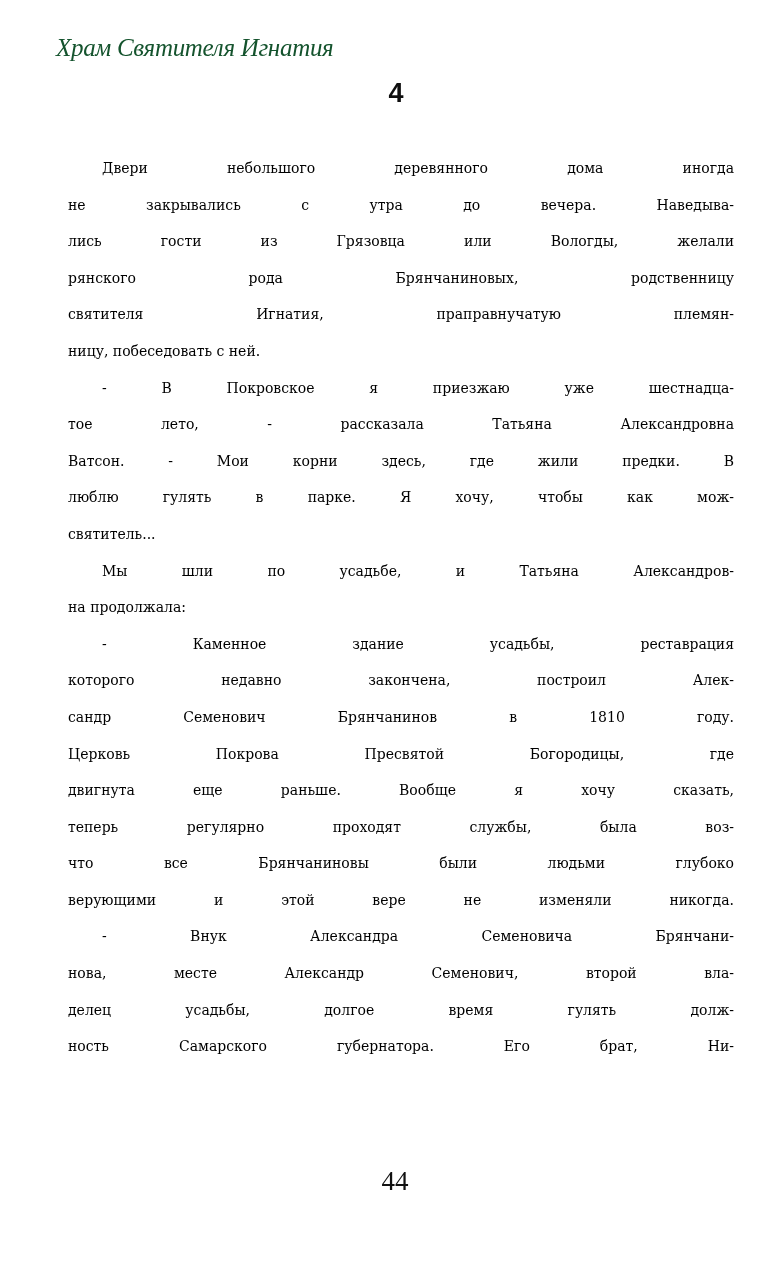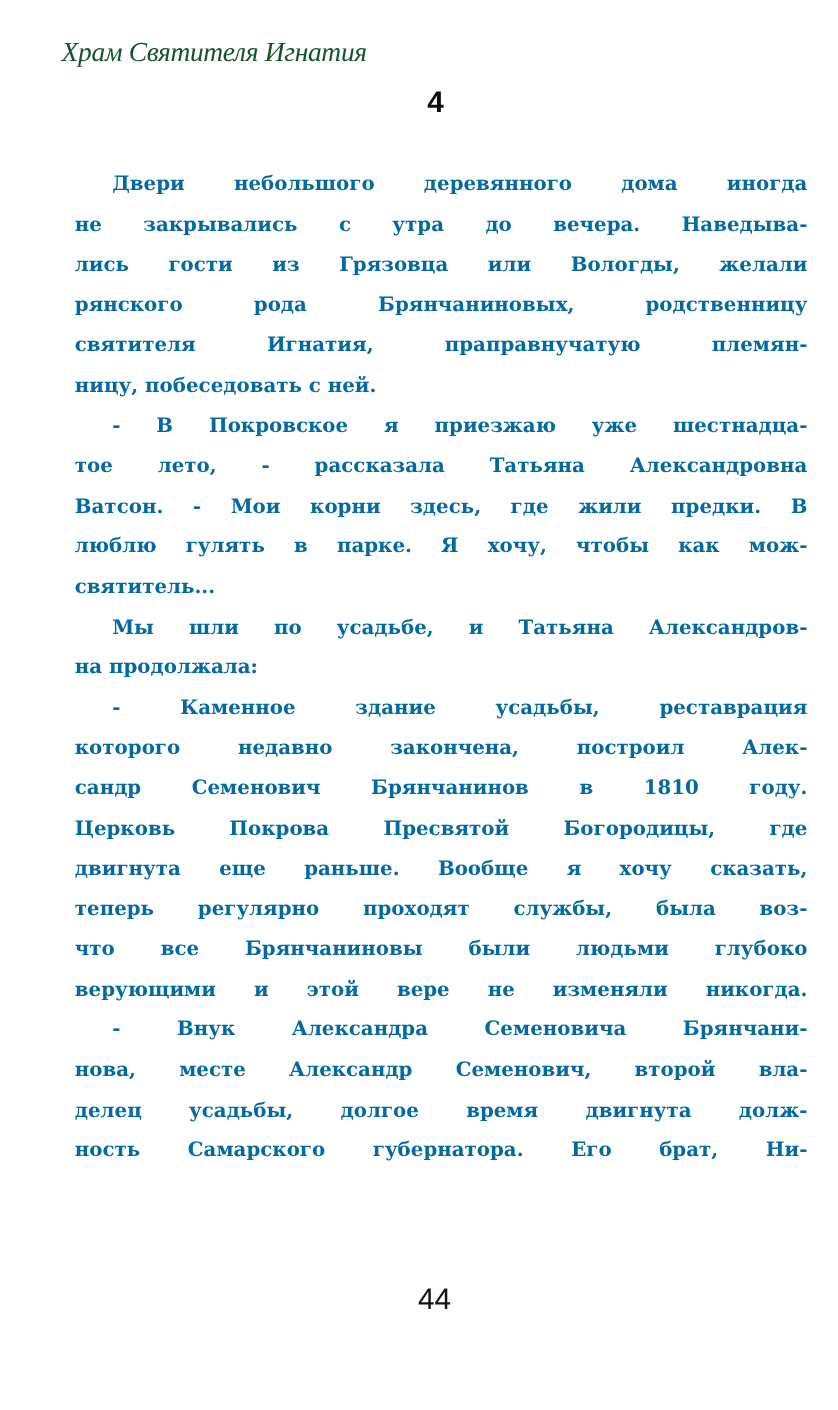--- a/index.html
+++ b/index.html
@@ -36,24 +36,23 @@
       font-weight: bold;
       font-size: 27px;
       color: #0e0e0e;
     }
     .body-text {
       position: absolute;
       left: 68px;
       top: 150px;
       width: 666px;
       font-family: "DejaVu Serif", "Liberation Serif", serif;
-      font-size: 18px;
+      font-size: 14px;
       line-height: 36.6px;
-      color: #0369a1;
-      font-weight: bold;
+      color: #000000;
     }
     .line {
       display: block;
       white-space: nowrap;
       text-align: justify;
       text-align-last: justify;
       height: 36.6px;
     }
     .line.indent {
       padding-left: 34px;
@@ -62,21 +61,21 @@
       text-align-last: left;
     }
     .folio {
       position: absolute;
       left: 0;
       width: 100%;
       top: 1166px;
       text-align: center;
       padding-left: 28px;
       box-sizing: border-box;
-      font-family: Liberation Sans, sans-serif;
+      font-family: Liberation Serif, serif;
       font-size: 27px;
       color: #111111;
     }
   </style>
 </head>
 <body>
 
 <div class="running-head">Храм Святителя Игнатия</div>
 
 <div class="chapter-number">4</div>
@@ -107,18 +106,18 @@
     <span class="line">сандр Семенович Брянчанинов в 1810 году.</span>
     <span class="line">Церковь Покрова Пресвятой Богородицы, где</span>
     <span class="line">двигнута еще раньше. Вообще я хочу сказать,</span>
     <span class="line">теперь регулярно проходят службы, была воз-</span>
     <span class="line">что все Брянчаниновы были людьми глубоко</span>
     <span class="line">верующими и этой вере не изменяли никогда.</span>
   </div>
   <div>
     <span class="line indent">- Внук Александра Семеновича Брянчани-</span>
     <span class="line">нова, месте Александр Семенович, второй вла-</span>
-    <span class="line">делец усадьбы, долгое время двигнута долж-</span>
+    <span class="line">делец усадьбы, долгое время гулять долж-</span>
     <span class="line">ность Самарского губернатора. Его брат, Ни-</span>
   </div>
 </div>
 
 <div class="folio">44</div>
 
 </body></html>

